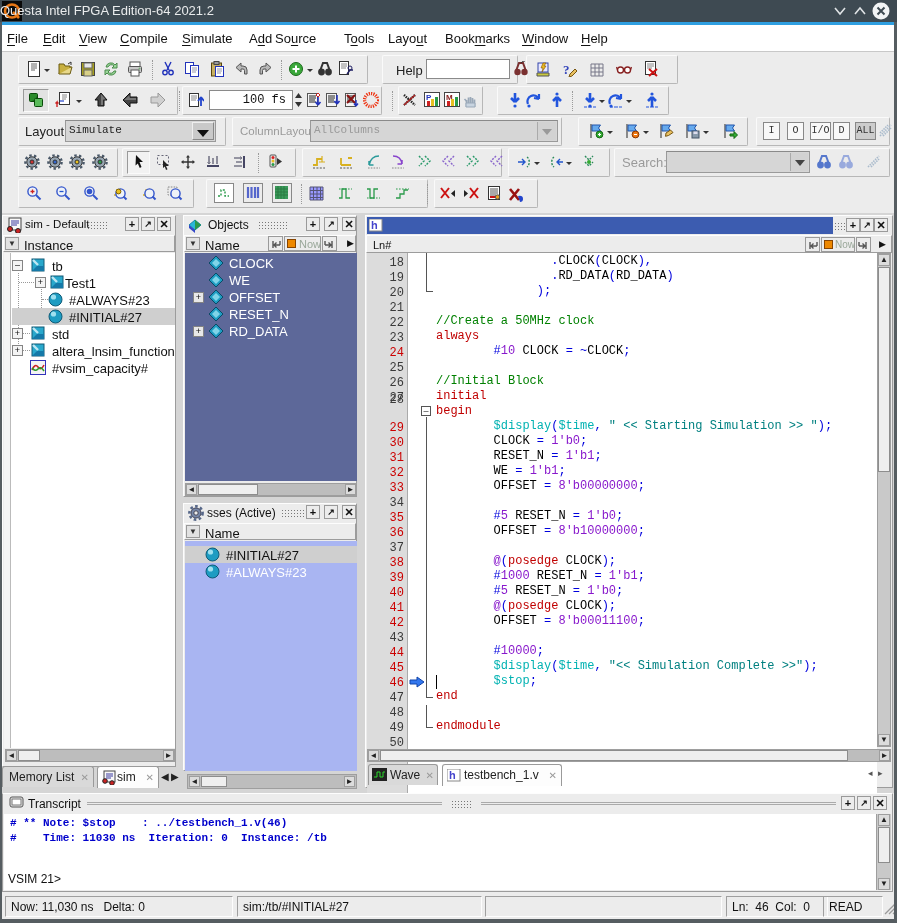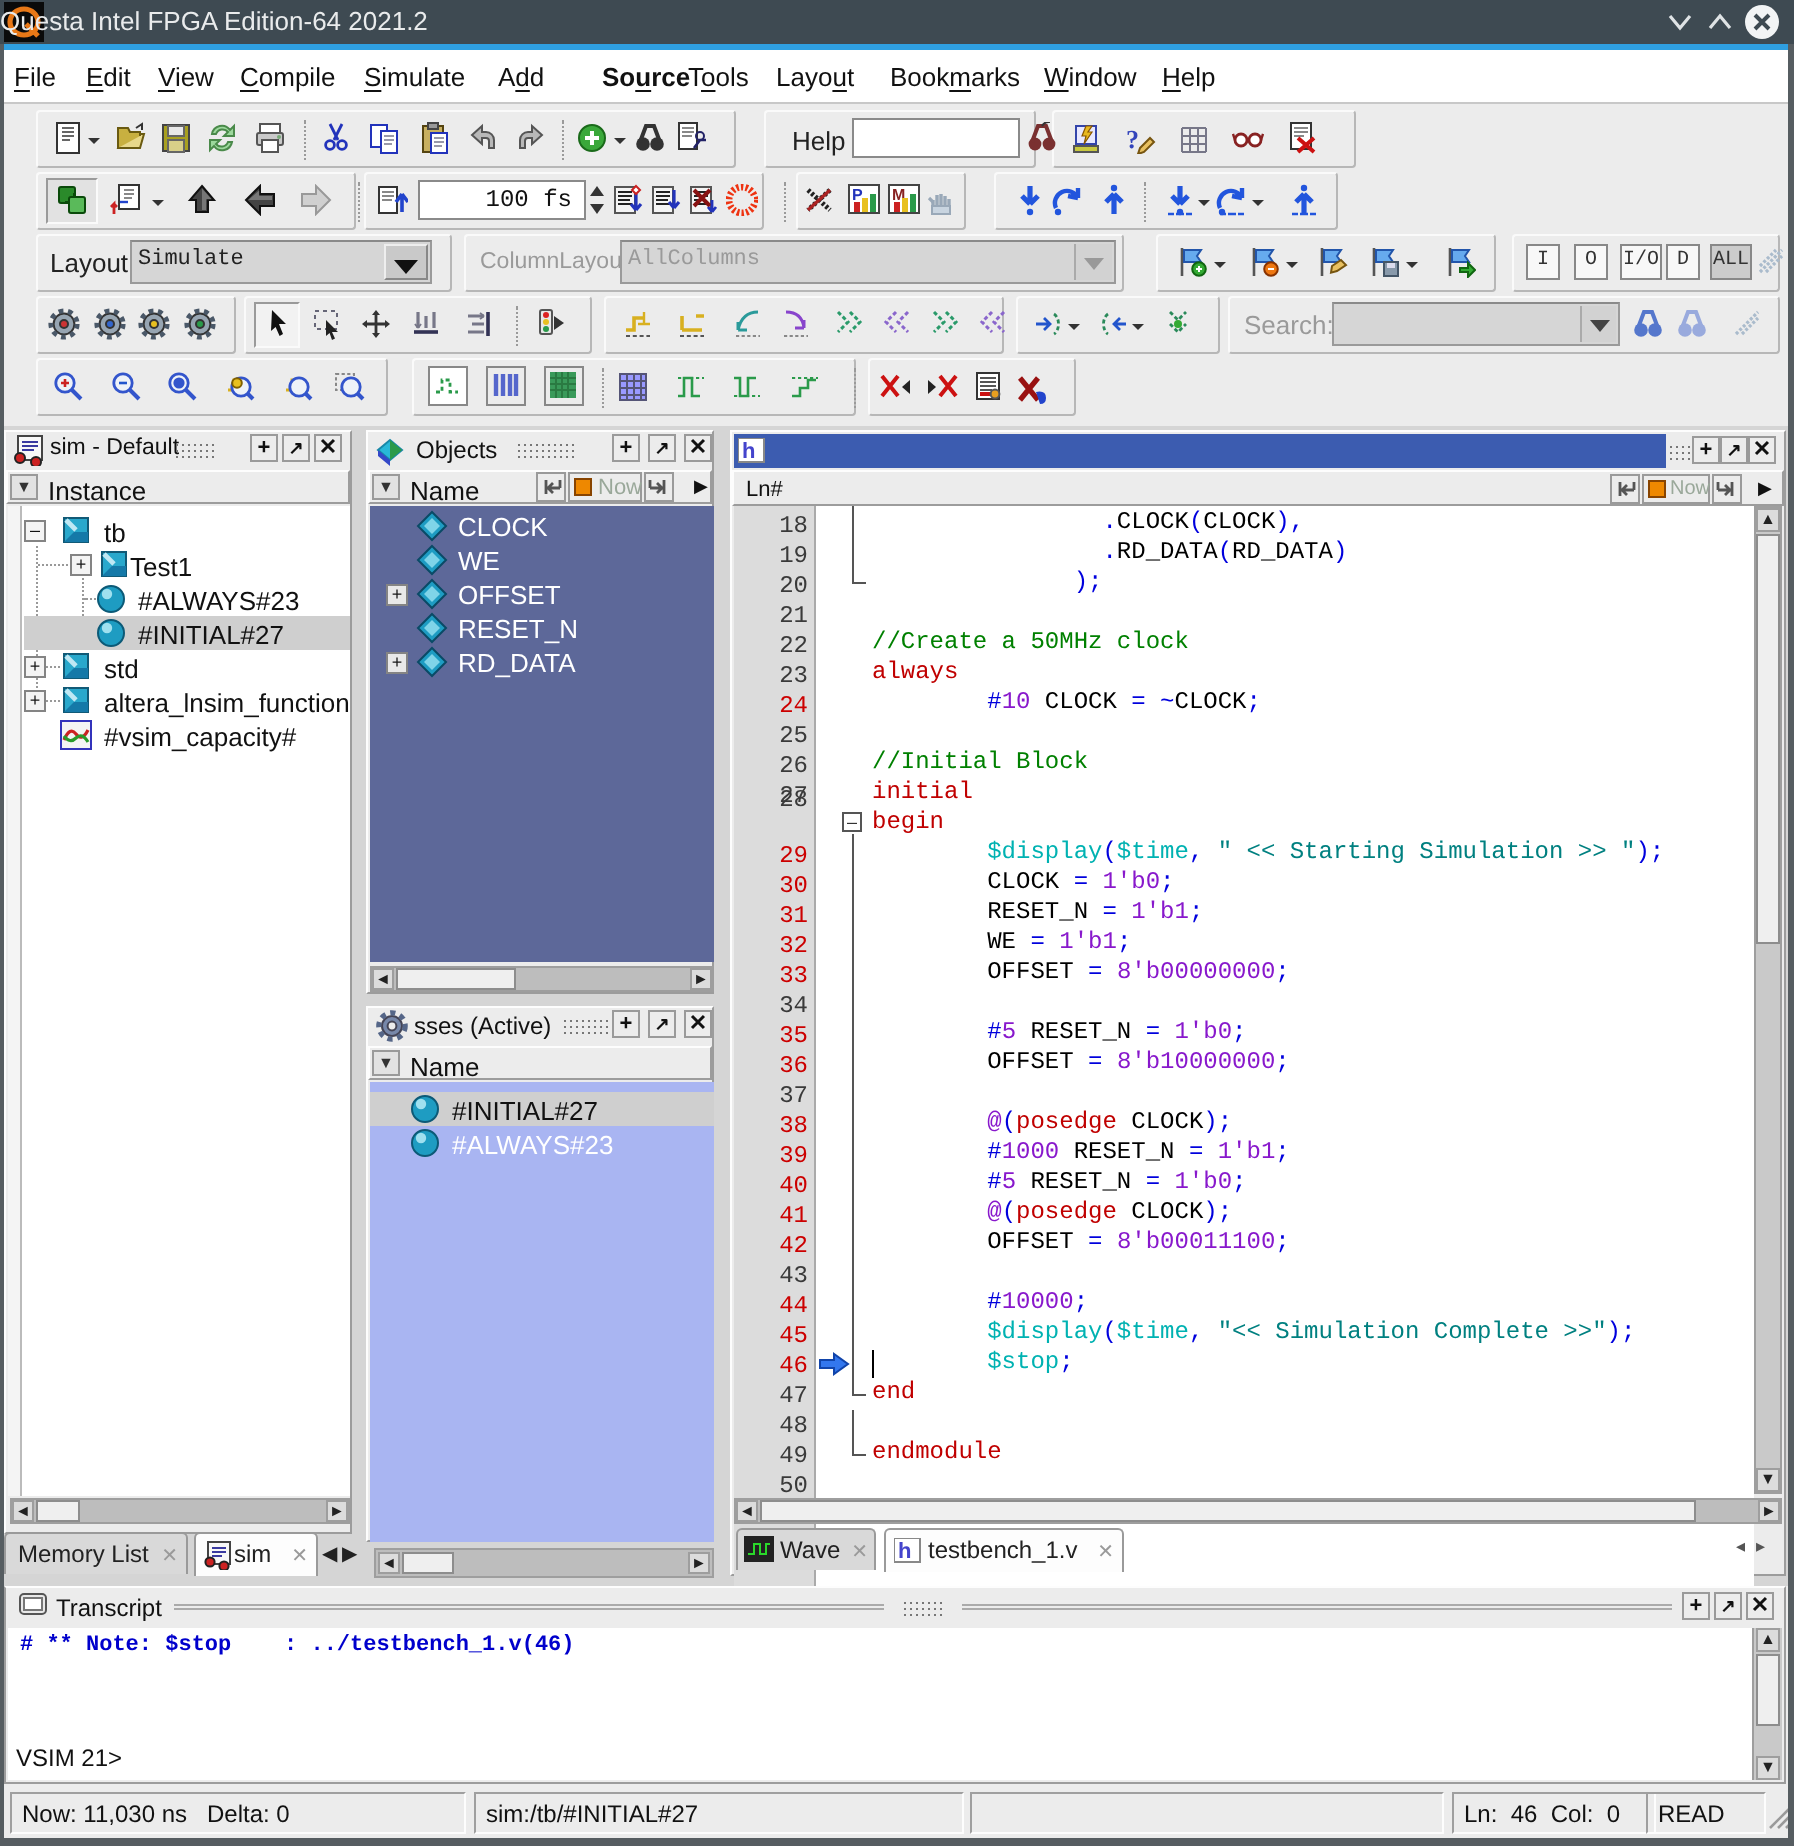--- a/index.html
+++ b/index.html
@@ -74,21 +74,21 @@
     </svg>
 </div>
 <div class="abs" id="blueline"></div>
 <div class="abs" id="menubar">
   <span class="mi" style="left:7px"><u>F</u>ile</span>
   <span class="mi" style="left:43px"><u>E</u>dit</span>
   <span class="mi" style="left:79px"><u>V</u>iew</span>
   <span class="mi" style="left:120px"><u>C</u>ompile</span>
   <span class="mi" style="left:182px"><u>S</u>imulate</span>
   <span class="mi" style="left:249px">A<u>d</u>d</span>
-  <span class="mi" style="left:301px;font-weight:bold">So<u>u</u>rce</span>
+  <span class="mi" style="left:275px;font-weight:normal">So<u>u</u>rce</span>
   <span class="mi" style="left:344px">T<u>o</u>ols</span>
   <span class="mi" style="left:388px">Layo<u>u</u>t</span>
   <span class="mi" style="left:445px">Book<u>m</u>arks</span>
   <span class="mi" style="left:522px"><u>W</u>indow</span>
   <span class="mi" style="left:581px"><u>H</u>elp</span>
 </div>
 <div class="abs" id="tbzone">
 
   <div class="tbrow" style="top:2px;height:31px" id="row1">
       <div class="grp" style="left:18px;top:1px;width:350px;height:29px"></div>
@@ -927,20 +927,21 @@
     <span class="ptitle" style="left:25px;top:3px">Transcript</span>
     <div style="position:absolute;left:84px;top:8px;width:355px;height:3px;border-top:1px solid #aaa;border-bottom:1px solid #aaa"></div>
     <div class="gripdots" style="left:448px;top:6px;width:22px"></div>
     <div style="position:absolute;left:478px;top:8px;width:355px;height:3px;border-top:1px solid #aaa;border-bottom:1px solid #aaa"></div>
     <div class="pbtn" style="left:838px;top:2px">+</div>
     <div class="pbtn" style="left:854px;top:2px;font-size:9px">↗</div>
     <div class="pbtn" style="left:870px;top:2px">✕</div>
   </div>
   <div style="position:absolute;left:1px;top:20px;width:874px;height:76px;background:#fff" id="consbody">
     <div class="cons" style="position:absolute;left:6px;top:3px;color:#0000cc"># ** Note: $stop    : ../testbench_1.v(46)</div>
+    <div class="cons" style="position:absolute;left:6px;top:18px;color:#0000cc">#    Time: 11030 ns  Iteration: 0  Instance: /tb</div>
     <div style="position:absolute;left:4px;top:58px;font-size:12px;color:#111">VSIM 21&gt;</div>
   </div>
   <div style="position:absolute;right:1px;top:20px;width:15px;height:76px;background:#c9c9c9;border-left:1px solid #9e9e9e">
     <div class="sbbtn" style="left:1px;top:0;width:12px;height:12px">▲</div>
     <div class="sbthumb" style="left:1px;top:13px;width:12px;height:36px"></div>
     <div class="sbbtn" style="left:1px;bottom:0;width:12px;height:12px">▼</div>
   </div>
 </div>
 
 <div id="statusbar">

